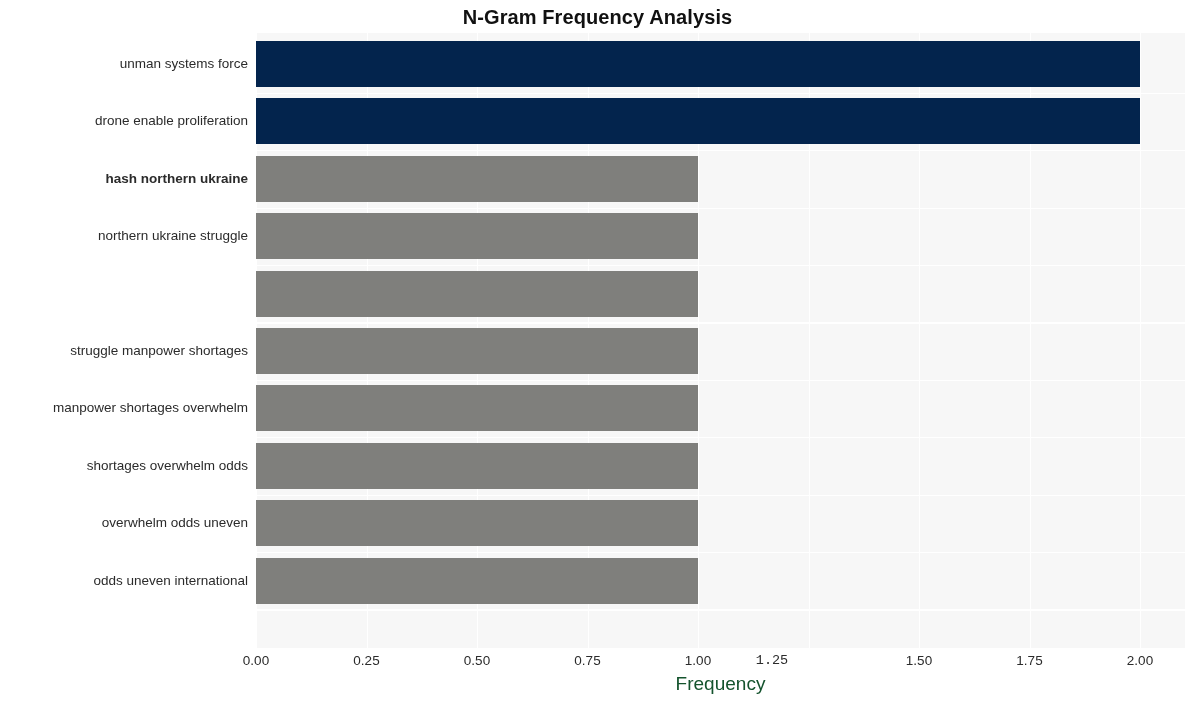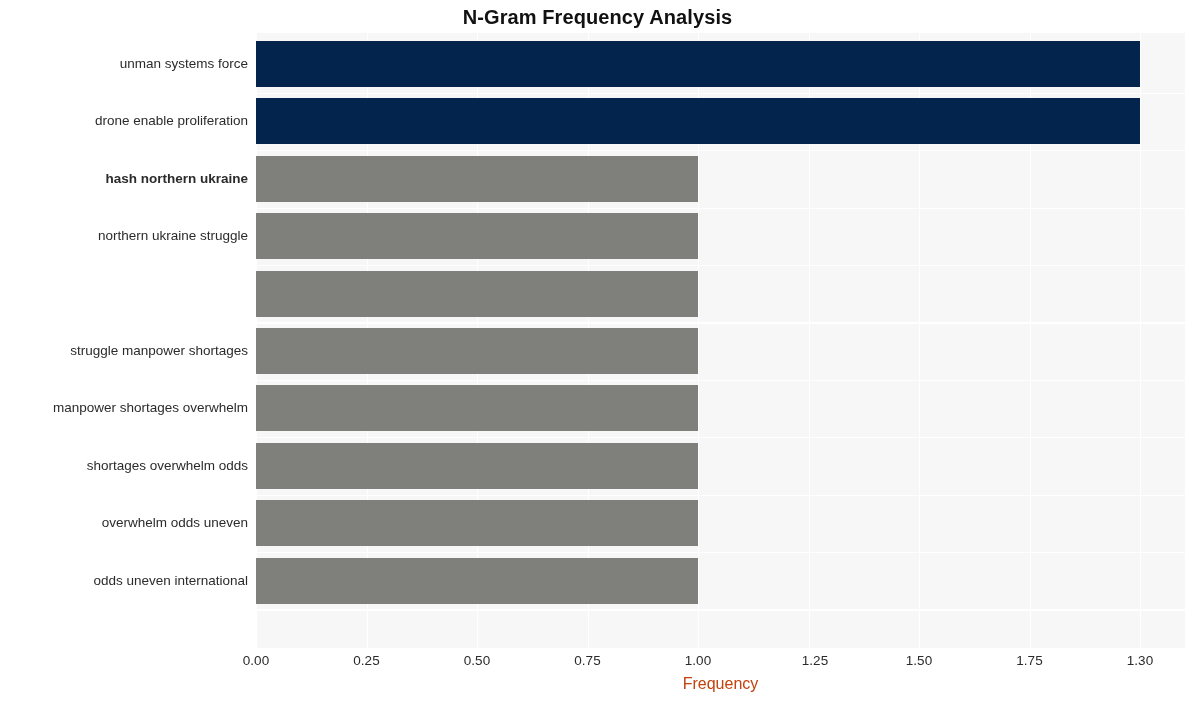--- a/index.html
+++ b/index.html
@@ -109,22 +109,22 @@
     color: #2b2b2b;
     line-height: 16px;
     white-space: nowrap;
   }
   #x-axis-label {
     position: absolute;
     left: 256px;
     top: 27px;
     width: 929px;
     text-align: center;
-    font-size: 16px;
-    color: #c2410c;
+    font-size: 19px;
+    color: #14532d;
     line-height: 17px;
     white-space: nowrap;
   }
 </style>
 </head>
 <body>
 
 <div id="figure">
 
   <div id="chart-title">N-Gram Frequency Analysis</div>
@@ -169,24 +169,24 @@
       <div class="ytick" style="top: 137.8px; font-weight: bold;">hash northern ukraine</div>
       <div class="ytick" style="top: 195.2px; margin-left: 28px;">northern ukraine struggle</div>
       <div class="ytick" style="top: 310px;">struggle manpower shortages</div>
       <div class="ytick" style="top: 367.4px; text-align: right;">manpower shortages overwhelm</div>
       <div class="ytick" style="top: 424.8px;">shortages overwhelm odds</div>
       <div class="ytick" style="top: 482.2px;">overwhelm odds uneven</div>
       <div class="ytick" style="top: 539.6px;">odds uneven international</div>
     </div>
 
   <div id="x-axis">
-      <div class="xtick" style="left: 1140px;">1.30</div>
+      <div class="xtick" style="left: 1140px;">2.00</div>
       <div class="xtick" style="left: 1029.5px;">1.75</div>
       <div class="xtick" style="left: 919px;">1.50</div>
-      <div class="xtick" style="left: 815px;">1.25</div>
+      <div class="xtick" style="left: 772px; font-family: Liberation Mono, monospace;">1.25</div>
       <div class="xtick" style="left: 698px;">1.00</div>
       <div class="xtick" style="left: 587.5px;">0.75</div>
       <div class="xtick" style="left: 477px;">0.50</div>
       <div class="xtick" style="left: 366.5px;">0.25</div>
       <div class="xtick" style="left: 256px;">0.00</div>
 
     <div id="x-axis-label">Frequency</div>
   </div>
 
 </div>

